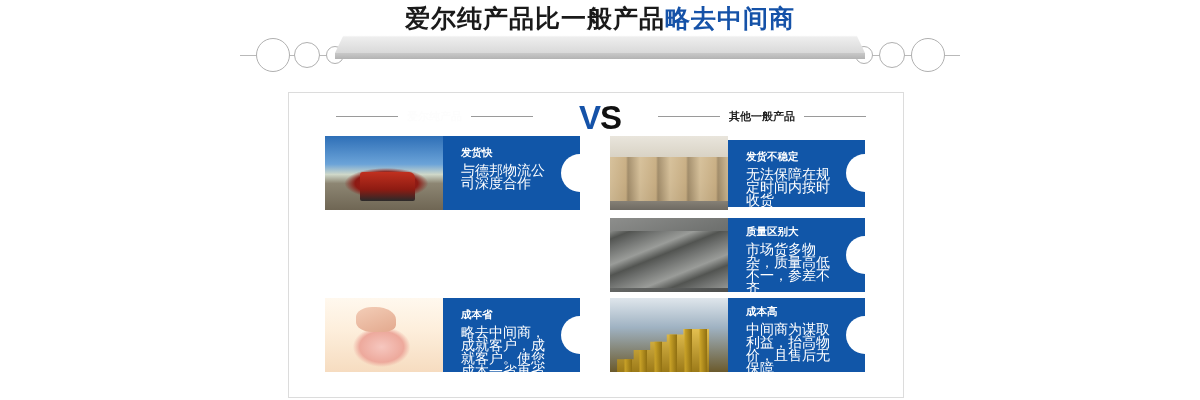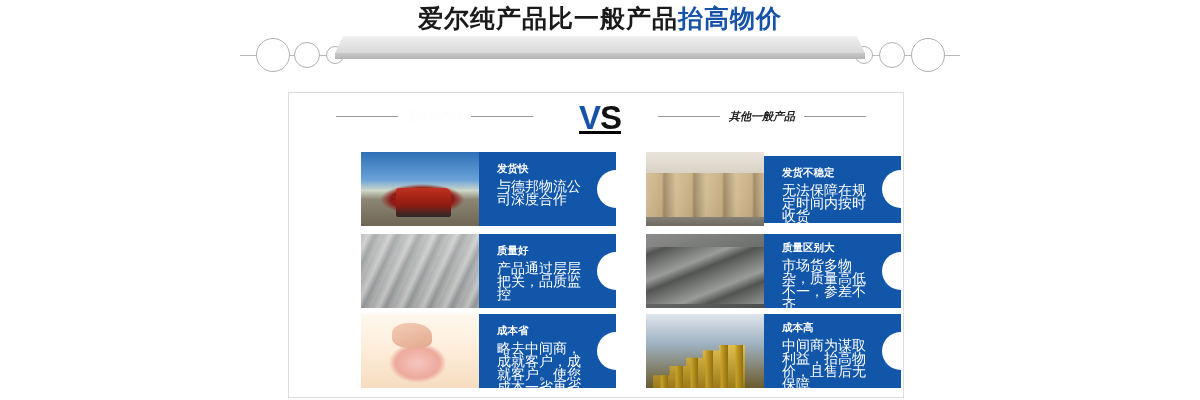--- a/index.html
+++ b/index.html
@@ -111,21 +111,20 @@
     position: absolute;
     left: 277px;
     top: 2px;
     width: 70px;
     text-align: center;
     font-size: 33px;
     font-weight: bold;
     font-family: "Liberation Sans", "DejaVu Sans", sans-serif;
     line-height: 40px;
     letter-spacing: -1px;
-    text-decoration: underline;
   }
   .vs-word .v { color: #1552a8; }
   .vs-word .s { color: #111111; }
 
   .side-label {
     position: absolute;
     top: 13px;
     display: flex;
     align-items: center;
     gap: 9px;
@@ -133,31 +132,30 @@
     font-weight: bold;
     white-space: nowrap;
   }
   .side-label .ln {
     display: block;
     height: 1px;
     background: #9a9a9a;
   }
   .side-left  { left: 48px;  color: #fdfdfd; }
   .side-left .ln  { width: 62px; }
-  .side-right { left: 370px; color: #222222; font-style: italic; }
+  .side-right { left: 370px; color: #222222; }
   .side-right .ln { width: 62px; }
 
   
   .cols {
     position: absolute;
     left: 288px;
-    top: 152px;
+    top: 136px;
     width: 616px;
     height: 248px;
-    margin-left: 36px;
   }
   .col {
     position: absolute;
     top: 0;
     width: 255px;
     height: 248px;
   }
   .col-left  { left: 37px; }
   .col-right { left: 322px; }
 
@@ -295,21 +293,21 @@
     <span class="deco-circle c-sm"></span>
     <span class="deco-circle c-md"></span>
     <span class="deco-circle c-lg"></span>
   </div>
 
   <div class="title-plate">
     <div class="plate-top"></div>
     <div class="plate-edge"></div>
   </div>
 
-  <div class="title-text" style="left:335px;"><span>爱尔纯产品比一般产品</span><span class="accent">抬高物价</span></div>
+  <div class="title-text" style="left:335px;"><span>爱尔纯产品比一般产品</span><span class="accent">略去中间商</span></div>
 </div>
 
 <div class="panel"></div>
 
 <div class="vs-bar">
 
   <div class="side-label side-left">
     <span class="ln"></span>
     <span>爱尔纯产品</span>
     <span class="ln"></span>
@@ -330,28 +328,20 @@
 
     <div class="card r0">
       <div class="card-img img-truck"></div>
       <div class="card-body">
         <p class="card-title">发货快</p>
         <p class="card-desc">与德邦物流公司深度合作</p>
         <span class="card-notch"></span>
       </div>
     </div>
 
-    <div class="card r1">
-      <div class="card-img img-pipes-metal"></div>
-      <div class="card-body">
-        <p class="card-title">质量好</p>
-        <p class="card-desc">产品通过层层把关，品质监控</p>
-        <span class="card-notch"></span>
-      </div>
-    </div>
 
     <div class="card r2">
       <div class="card-img img-piggy"></div>
       <div class="card-body">
         <p class="card-title">成本省</p>
         <p class="card-desc">略去中间商，成就客户，成就客户。使您成本一省再省</p>
         <span class="card-notch"></span>
       </div>
     </div>
   </div>

